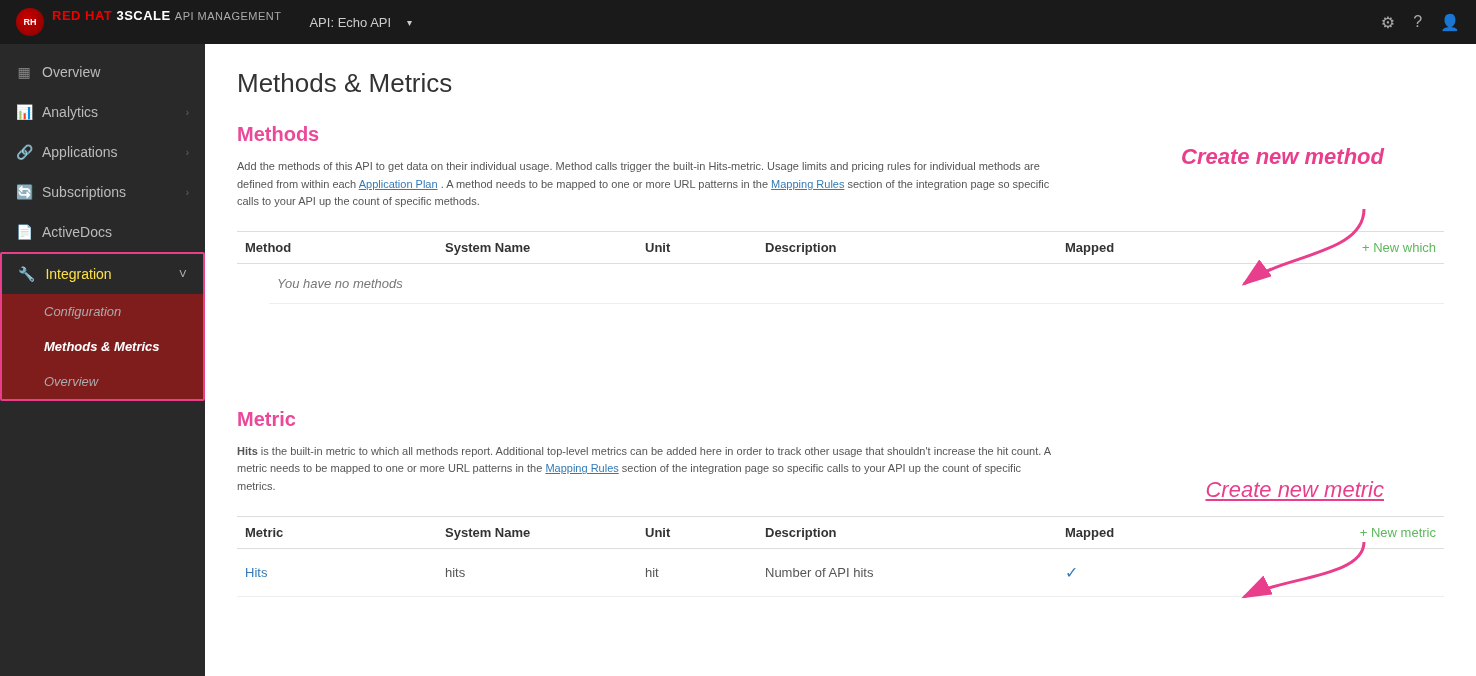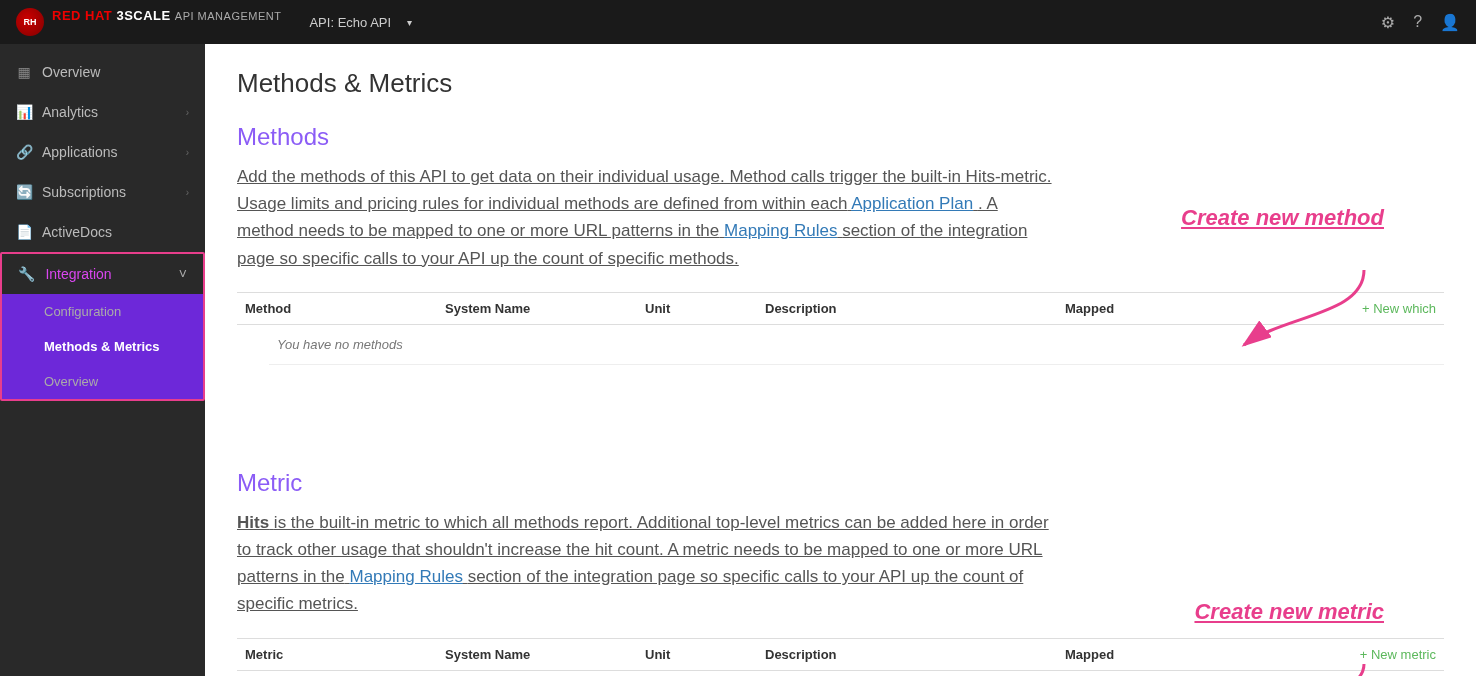--- a/index.html
+++ b/index.html
@@ -64,21 +64,21 @@
       cursor: pointer;
       font-size: 14px;
       color: #bbb;
       gap: 10px;
       justify-content: space-between;
     }
     .sidebar-item-left { display: flex; align-items: center; gap: 10px; }
     .sidebar-item .si-icon { width: 16px; text-align: center; font-size: 14px; color: #888; }
     .sidebar-item .chevron-r { font-size: 10px; color: #666; }
 
-    .sidebar-submenu { background: #6d28d9; }
+    .sidebar-submenu { background: #7f1d1d; font-style: italic; }
     .sidebar-submenu-item {
       padding: 10px 16px 10px 42px;
       font-size: 13px;
       color: #aaa;
       cursor: pointer;
     }
     .sidebar-submenu-item.active { color: #fff; font-weight: bold; }
 
     .integration-section {
       border: 2px solid #e83e8c;
@@ -106,33 +106,32 @@
     }
 
     .page-title {
       font-size: 26px;
       font-weight: 300;
       color: #333;
       margin-bottom: 24px;
     }
 
     .section-title {
-      font-size: 24px;
-      font-weight: normal;
-      color: #8b5cf6;
+      font-size: 20px;
+      font-weight: bold;
+      color: #ec4899;
       margin-bottom: 12px;
     }
 
     .section-desc {
-      font-size: 17px;
+      font-size: 11px;
       color: #555;
       line-height: 1.6;
       max-width: 820px;
       margin-bottom: 20px;
-      text-decoration: underline;
     }
     .section-desc a { color: #337ab7; text-decoration: underline; }
 
     .table-header {
       display: grid;
       grid-template-columns: 200px 200px 120px 300px 120px 1fr;
       border-top: 1px solid #ddd;
       border-bottom: 1px solid #ddd;
       padding: 4px 0;
       font-weight: bold;
@@ -234,21 +233,21 @@
     <div class="sidebar-item">
       <div class="sidebar-item-left">
         <span class="si-icon">📄</span>
         <span>ActiveDocs</span>
       </div>
     </div>
 
     <div class="integration-section">
       <div class="integration-header">
         <span class="si-icon" style="color:#5bc0de;">🔧</span>
-        <span style="color:#d946ef;flex:1;">Integration</span>
+        <span style="color:#fde047;flex:1;">Integration</span>
         <span class="chevron-r" style="color:#aaa;">˅</span>
       </div>
       <div class="sidebar-submenu">
         <div class="sidebar-submenu-item">Configuration</div>
         <div class="sidebar-submenu-item active">Methods &amp; Metrics</div>
         <div class="sidebar-submenu-item">Overview</div>
       </div>
     </div>
 
   </div>
@@ -274,21 +273,21 @@
         <div class="table-header-col">Description</div>
         <div class="table-header-col">Mapped</div>
         <div class="table-header-col new-btn">+ New which</div>
       </div>
 
       <div class="empty-row">
         <span>You have no methods</span>
       </div>
 
       <div style="position:relative; height: 80px;">
-        <div style="position:absolute; right: 60px; top: -160px; font-size:22px; font-weight:bold; color:#e83e8c; font-style:italic; text-decoration:underline; white-space:nowrap;">Create new method</div>
+        <div style="position:absolute; right: 60px; top: -160px; font-size:22px; font-weight:bold; color:#e83e8c; font-style:italic; white-space:nowrap;">Create new method</div>
         <svg style="position:absolute; right:60px; top:-100px;" width="160" height="90">
           <defs>
             <marker id="arrowhead1" markerWidth="10" markerHeight="7" refX="9" refY="3.5" orient="auto">
               <polygon points="0 0, 10 3.5, 0 7" fill="#e83e8c"></polygon>
             </marker>
           </defs>
           <path d="M 140,5 C 140,50 60,50 20,80" stroke="#e83e8c" stroke-width="3" fill="none" marker-end="url(#arrowhead1)"></path>
         </svg>
       </div>
     </div>
@@ -318,21 +317,21 @@
           <a href="#">Hits</a>
         </div>
         <div class="table-row-col">hits</div>
         <div class="table-row-col">hit</div>
         <div class="table-row-col">Number of API hits</div>
         <div class="table-row-col check-icon">✓</div>
         <div class="table-row-col"></div>
       </div>
 
       <div style="position:relative; height: 40px;">
-        <div style="position:absolute; right: 60px; top: -120px; font-size:22px; font-weight:bold; color:#e83e8c; font-style:italic; text-decoration:underline; white-space:nowrap;">Create new metric</div>
+        <div style="position:absolute; right: 60px; top: -120px; font-size:22px; font-weight:normal; color:#e83e8c; font-style:italic; text-decoration:underline; white-space:nowrap;">Create new metric</div>
         <svg style="position:absolute; right:60px; top:-60px;" width="160" height="70">
           <defs>
             <marker id="arrowhead2" markerWidth="10" markerHeight="7" refX="9" refY="3.5" orient="auto">
               <polygon points="0 0, 10 3.5, 0 7" fill="#e83e8c"></polygon>
             </marker>
           </defs>
           <path d="M 140,5 C 140,40 60,40 20,60" stroke="#e83e8c" stroke-width="3" fill="none" marker-end="url(#arrowhead2)"></path>
         </svg>
       </div>
     </div>

